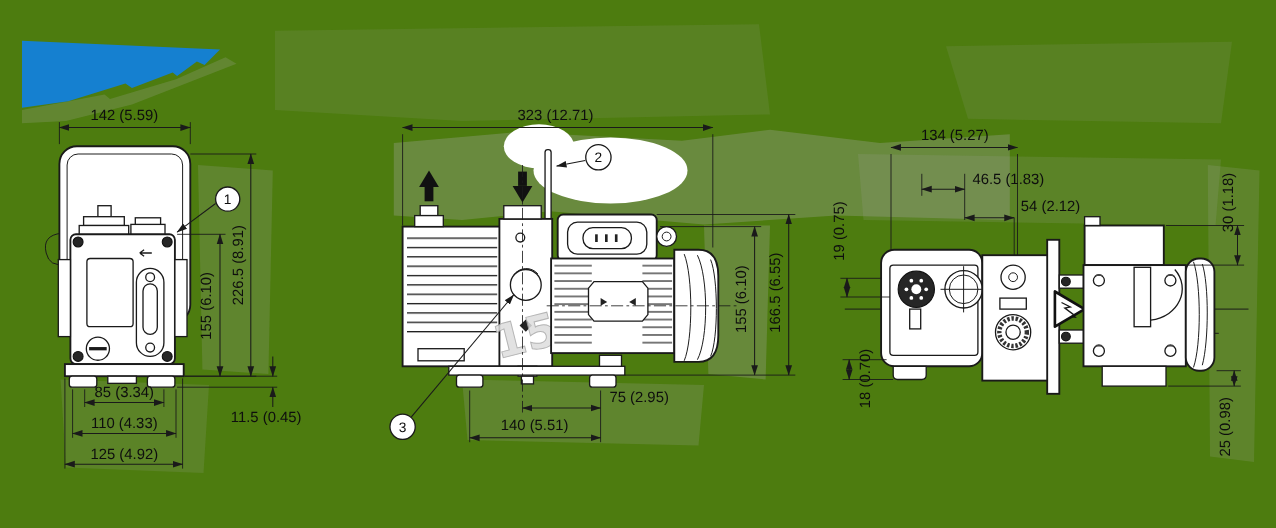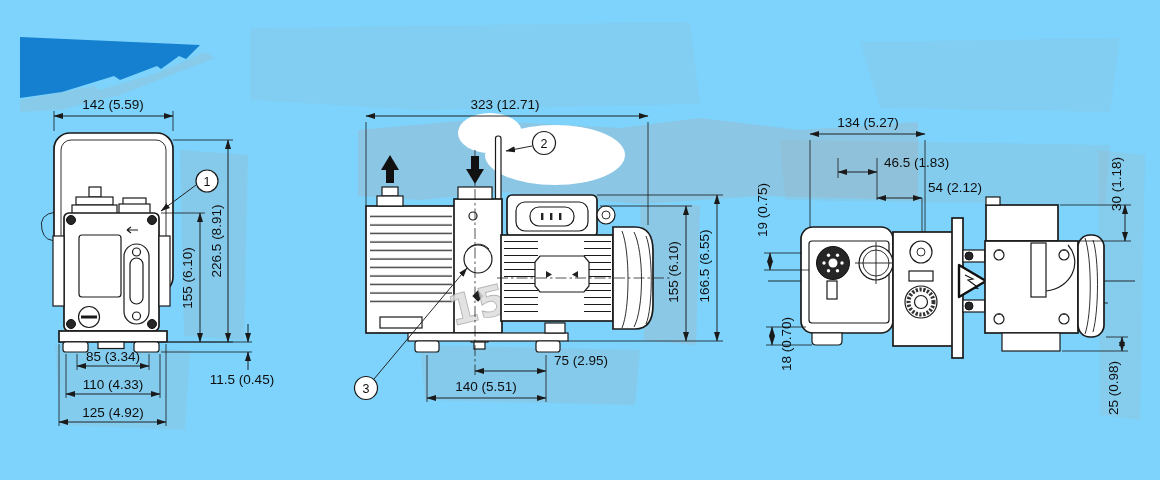--- a/index.html
+++ b/index.html
@@ -1,16 +1,16 @@
 <!DOCTYPE html>
 <html><head>
 <meta charset="utf-8">
 <style>
   html,body{margin:0;padding:0;background:#fff;}
-  .stage{position:relative;width:1160px;height:480px;background:#7dd3fc;overflow:hidden;
+  .stage{position:relative;width:1160px;height:480px;background:#4d7c0f;overflow:hidden;
          font-family:"Liberation Sans", sans-serif;}
   svg{display:block;}
   .out   {stroke:#1a1a1a;stroke-width:1.7;fill:#ffffff;}
   .out2  {stroke:#1a1a1a;stroke-width:1.2;fill:#ffffff;}
   .thin  {stroke:#1a1a1a;stroke-width:0.9;fill:none;}
   .thin2 {stroke:#1a1a1a;stroke-width:1.2;fill:none;}
   .dim   {stroke:#1a1a1a;stroke-width:0.95;fill:none;}
   .ext   {stroke:#1a1a1a;stroke-width:0.8;fill:none;}
   .cl    {stroke:#1a1a1a;stroke-width:0.75;fill:none;stroke-dasharray:11 3 2.5 3;}
   .dark  {fill:#262626;stroke:#111;stroke-width:1;}

